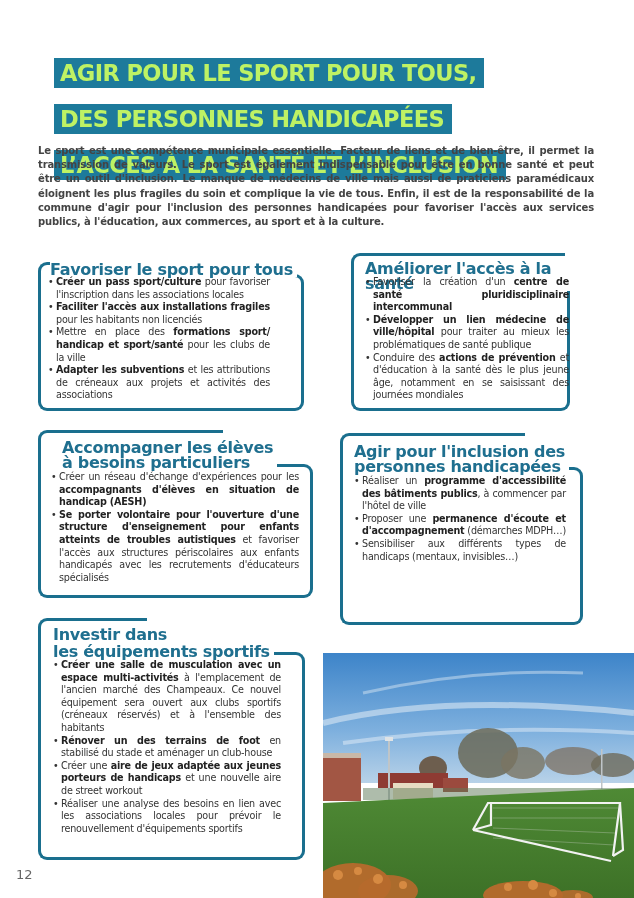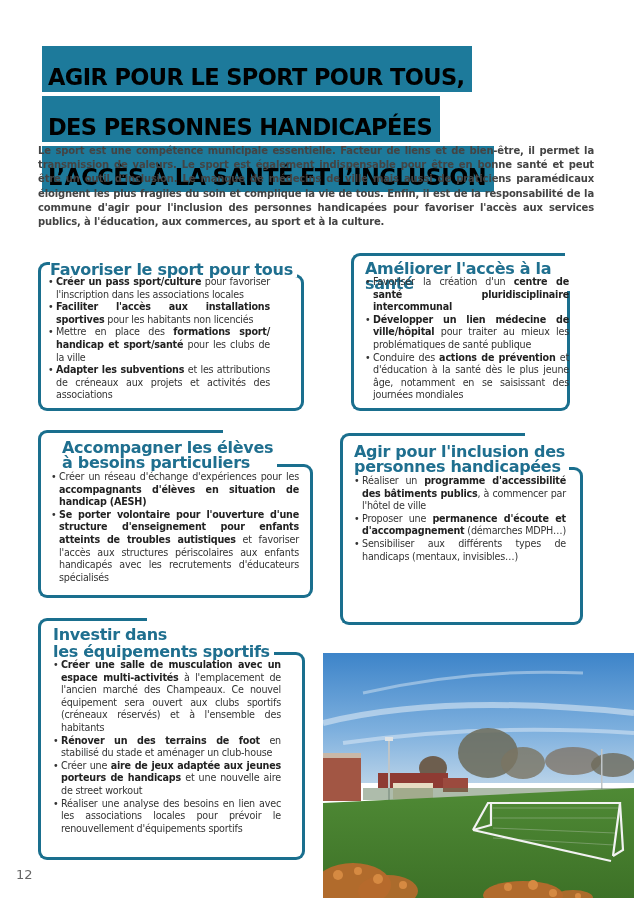--- a/index.html
+++ b/index.html
@@ -5,24 +5,24 @@
   html, body { margin: 0; padding: 0; }
   body {
     width: 634px; height: 898px; position: relative; overflow: hidden;
     background: #ffffff;
     font-family: "Liberation Sans", "DejaVu Sans", sans-serif;
     color: #2b2b2b;
   }
   .title-block { position: absolute; left: 38px; top: 42px; }
   .title-line {
     display: block; width: max-content;
-    background: #1d7a9b; color: #000000;
+    background: #1d7a9b; color: #bef264;
     font-family: "DejaVu Sans", sans-serif; font-weight: bold;
     font-size: 22.5px; line-height: 30px; letter-spacing: -0.6px;
-    padding: 16px 8px 0 6px; margin: 4px;
+    padding: 0 8px 0 6px; margin: 16px;
   }
   .intro {
     position: absolute; left: 38px; top: 144px; width: 556px;
     font-family: "DejaVu Sans", sans-serif; font-weight: bold;
     font-size: 10px; line-height: 14.2px; color: #444;
     text-align: justify; letter-spacing: -0.15px;
   }
   .box {
     position: absolute; box-sizing: border-box;
   }
@@ -82,21 +82,21 @@
 
 <div class="box" style="left:38px; top:262px; width:266px; height:149px;">
   <div class="frame-left" style="width:12px;"></div>
   <div class="frame-top" style="left:9px; width:201px;"></div>
   <div class="frame-right" style="top:12px; width:12px;"></div>
   <div class="frame-top" style="left:215px; right:9px; top:12px;"></div>
   <div style="position:absolute; left:9px; right:9px; bottom:0; border-bottom:3px solid #1a6f8e;"></div>
   <div class="box-title" style="left:12px; top:0px;">Favoriser le sport pour tous</div>
   <ul class="box-list" style="left:10px; top:14px; width:222px;">
     <li><b>Créer un pass sport/culture</b><span> pour favoriser l'inscription dans les associations locales</span></li>
-    <li><b>Faciliter l'accès aux installations sportives</b><span> pour les habitants non licenciés</span></li>
+    <li><b>Faciliter l'accès aux installations fragiles</b><span> pour les habitants non licenciés</span></li>
     <li><span>Mettre en place des </span><b>formations sport/ handicap et sport/santé</b><span> pour les clubs de la ville</span></li>
     <li><b>Adapter les subventions</b><span> et les attributions de créneaux aux projets et activités des associations</span></li>
   </ul>
 </div>
 
 <div class="box" style="left:351px; top:253px; width:219px; height:158px;">
   <div class="frame-left" style="width:12px;"></div>
   <div class="frame-top" style="left:9px; width:205px;"></div>
   <div class="frame-right" style="top:20px; width:12px;"></div>
   <div class="frame-top" style="left:215px; right:9px; top:20px;"></div>

